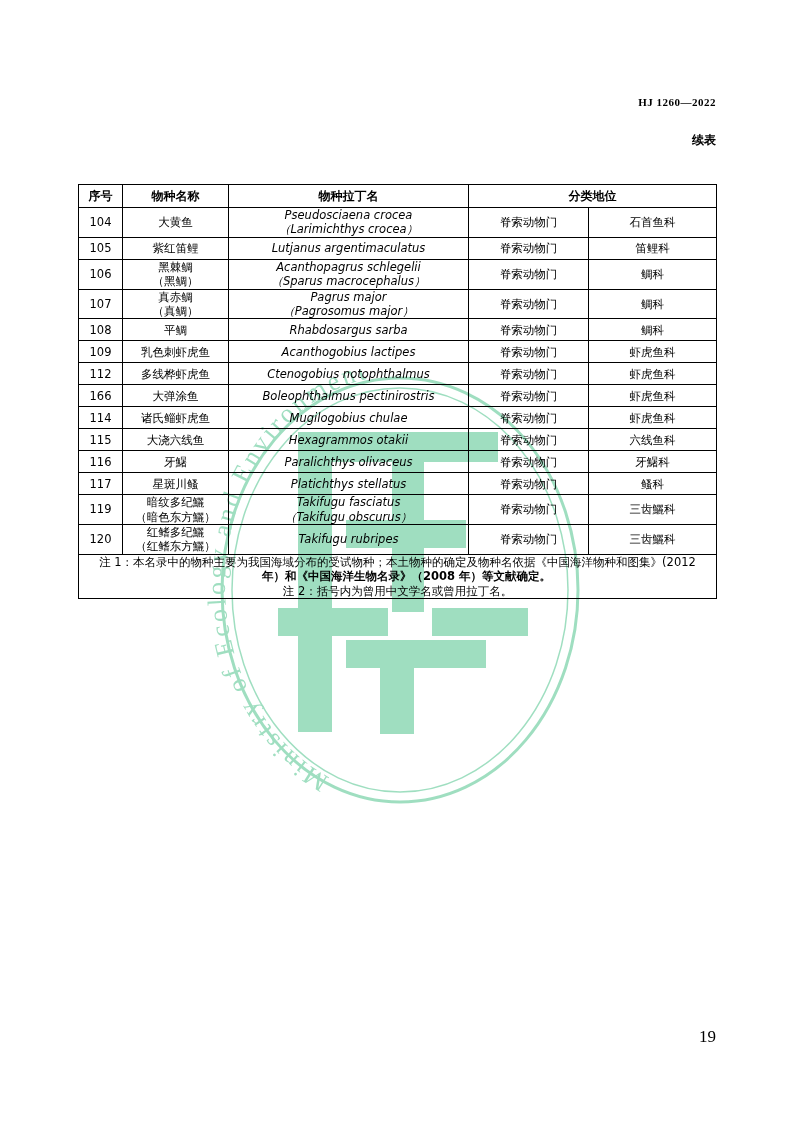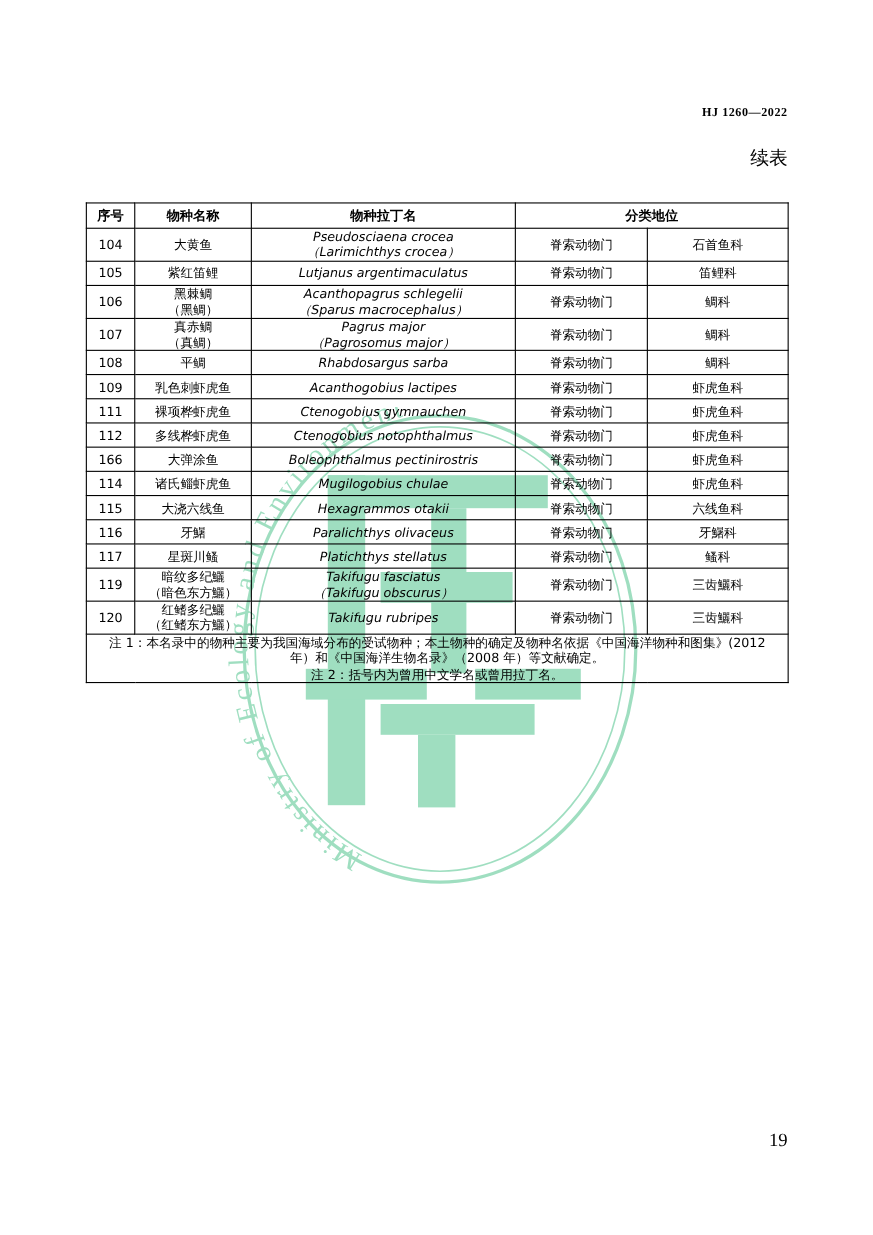--- a/index.html
+++ b/index.html
@@ -41,22 +41,23 @@
     top: 96px;
     font-size: 11px;
     font-weight: bold;
     letter-spacing: 0.5px;
     font-family: "Liberation Serif", serif;
   }
   .continue-label {
     position: absolute;
     right: 78px;
     top: 132px;
-    font-size: 17px;
+    font-size: 12px;
     font-family: "DejaVu Sans", sans-serif;
+    font-weight: bold;
   }
 
   
   .table-wrap {
     position: absolute;
     left: 78px;
     top: 152px;
     width: 638px;
     z-index: 2;
     margin-top: 32px;
@@ -113,20 +114,21 @@
     padding: 3px 6px 4px 6px;
     height: auto;
   }
   td.note p {
     margin: 0;
     text-indent: 0;
   }
   td.note p.cont {
     padding-left: 18px;
     text-indent: 0;
+    font-weight: bold;
   }
 
   
   .page-number {
     position: absolute;
     right: 78px;
     bottom: 76px;
     font-size: 17px;
     font-family: "Liberation Serif", serif;
   }
@@ -224,27 +226,20 @@
 
         <tr>
           <td>109</td>
           <td class="cn"><span>乳色刺虾虎鱼</span></td>
           <td class="latin"><span>Acanthogobius lactipes</span></td>
           <td>脊索动物门</td>
           <td>虾虎鱼科</td>
         </tr>
 
 
-        <tr>
-          <td>111</td>
-          <td class="cn"><span>裸项桦虾虎鱼</span></td>
-          <td class="latin"><span>Ctenogobius gymnauchen</span></td>
-          <td>脊索动物门</td>
-          <td>虾虎鱼科</td>
-        </tr>
 
         <tr>
           <td>112</td>
           <td class="cn"><span>多线桦虾虎鱼</span></td>
           <td class="latin"><span>Ctenogobius notophthalmus</span></td>
           <td>脊索动物门</td>
           <td>虾虎鱼科</td>
         </tr>
 
         <tr>

